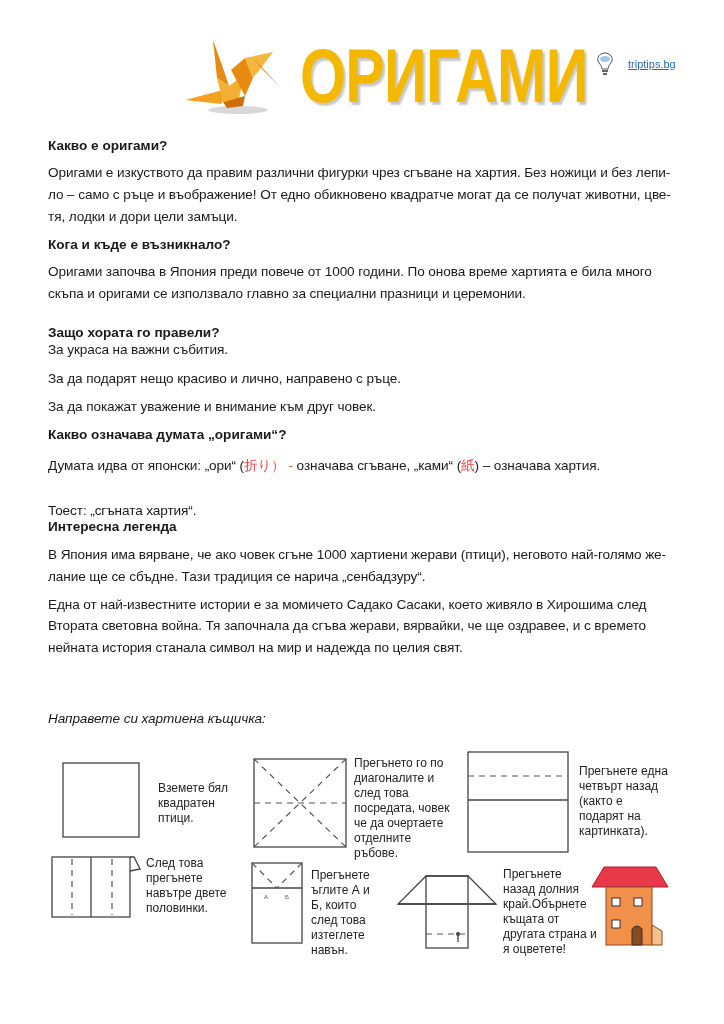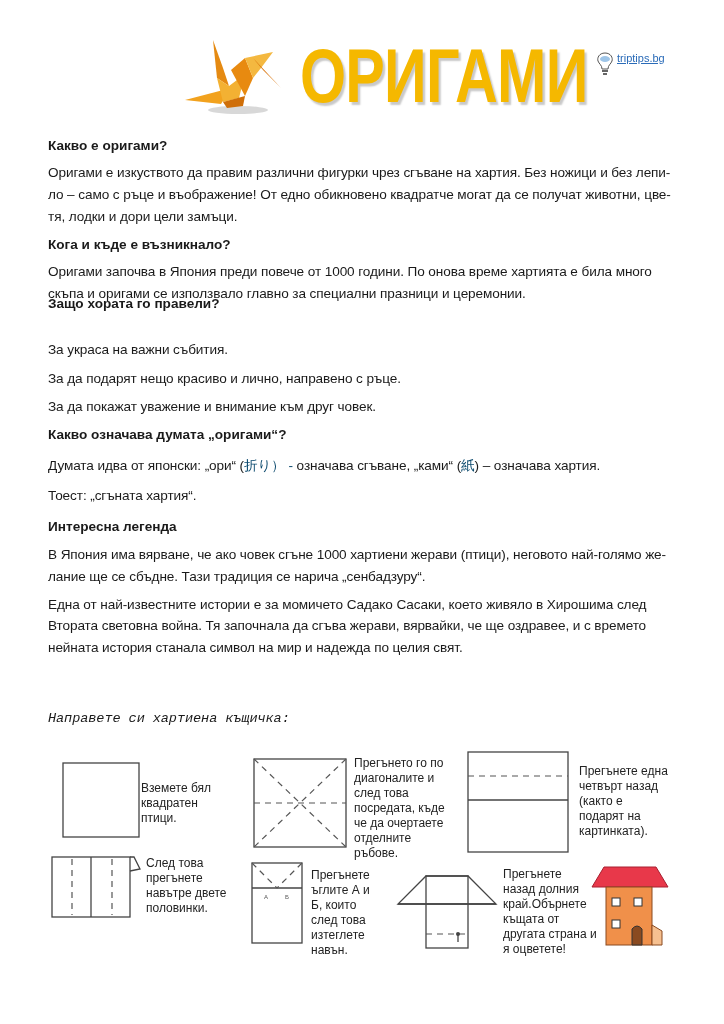--- a/index.html
+++ b/index.html
@@ -4,27 +4,27 @@
 <style>
   html, body { margin: 0; padding: 0; background: #ffffff; }
   body { width: 724px; height: 1024px; position: relative; overflow: hidden;
          font-family: "Liberation Sans", sans-serif; color: #1a1a1a; }
   .abs { position: absolute; }
   .crane { left: 183px; top: 38px; width: 100px; height: 78px; }
   .title { left: 300px; top: 36px; font-family: "Liberation Sans", sans-serif; font-weight: bold;
            font-size: 76px; line-height: 80px; color: #f5b800; letter-spacing: -1px;
            transform: scaleX(0.78); transform-origin: left top;
            text-shadow: 3px 3px 2px #c9c9c9; }
-  .brand { left: 596px; top: 52px; display: flex; gap: 3px; }
+  .brand { left: 596px; top: 52px; display: flex; align-items: center; gap: 14px; }
   .brand a { color: #2a6bb8; font-size: 11px; text-decoration: underline; }
   .text { left: 48px; width: 630px; font-size: 13.6px; line-height: 21px; }
   .h { font-weight: bold; }
   .para { letter-spacing: -0.1px; }
-  .kanji { color: #0c4a6e; }
-  .ital { font-style: italic; font-family: Liberation Mono, monospace; }
+  .kanji { color: #ef4444; }
+  .ital { font-style: italic; }
   .step { font-size: 12px; line-height: 15px; color: #222; }
   svg .ln { stroke: #444; stroke-width: 1.3; fill: none; }
   svg .ds { stroke: #555; stroke-width: 1.2; fill: none; stroke-dasharray: 6 5; }
 </style>
 </head>
 <body>
 
 <svg class="abs crane" viewBox="0 0 100 78">
   <ellipse cx="55" cy="72" rx="30" ry="4" fill="#d8d8d8"></ellipse>
   <polygon points="2,62 48,50 38,66" fill="#f2a21e"></polygon>
@@ -48,60 +48,60 @@
 
 <div class="abs text h" style="top:135px">Какво е оригами?</div>
 <div class="abs text para" style="top:162px">Оригами е изкуството да правим различни фигурки чрез сгъване на хартия. Без ножици и без лепи-</div>
 <div class="abs text para" style="top:184px">ло – само с ръце и въображение! От едно обикновено квадратче могат да се получат животни, цве-</div>
 <div class="abs text para" style="top:206px">тя, лодки и дори цели замъци.</div>
 
 <div class="abs text h" style="top:234px">Кога и къде е възникнало?</div>
 <div class="abs text para" style="top:261px">Оригами започва в Япония преди повече от 1000 години. По онова време хартията е била много</div>
 <div class="abs text para" style="top:283px">скъпа и оригами се използвало главно за специални празници и церемонии.</div>
 
-<div class="abs text h" style="top:293px">Защо хората го правели?</div>
+<div class="abs text h" style="top:322px">Защо хората го правели?</div>
 <div class="abs text para" style="top:339px">За украса на важни събития.</div>
 <div class="abs text para" style="top:368px">За да подарят нещо красиво и лично, направено с ръце.</div>
 <div class="abs text para" style="top:396px">За да покажат уважение и внимание към друг човек.</div>
 
 <div class="abs text h" style="top:424px">Какво означава думата „оригами“?</div>
 <div class="abs text para" style="top:455px">
   <span>Думата идва от японски: „ори“ (</span><span class="kanji">折り）</span><span class="kanji"> - </span><span> означава сгъване, „ками“ (</span><span class="kanji">紙</span><span>) – означава хартия.</span>
 </div>
-<div class="abs text para" style="top:485px">Тоест: „сгъната хартия“.</div>
+<div class="abs text para" style="top:500px">Тоест: „сгъната хартия“.</div>
 
 <div class="abs text h" style="top:516px">Интересна легенда</div>
 <div class="abs text para" style="top:544px">В Япония има вярване, че ако човек сгъне 1000 хартиени жерави (птици), неговото най-голямо же-</div>
 <div class="abs text para" style="top:566px">лание ще се сбъдне. Тази традиция се нарича „сенбадзуру“.</div>
 <div class="abs text para" style="top:594px">Една от най-известните истории е за момичето Садако Сасаки, което живяло в Хирошима след</div>
 <div class="abs text para" style="top:615px">Втората световна война. Тя започнала да сгъва жерави, вярвайки, че ще оздравее, и с времето</div>
 <div class="abs text para" style="top:637px">нейната история станала символ на мир и надежда по целия свят.</div>
 
 <div class="abs text ital para" style="top:708px">Направете си хартиена къщичка:</div>
 
 <svg class="abs" style="left:60px;top:760px" width="82" height="80">
   <rect class="ln" x="3" y="3" width="76" height="74"></rect>
 </svg>
-<div class="abs step" style="left:141px;top:781px">
+<div class="abs step" style="left:158px;top:781px">
   <div>Вземете бял</div>
   <div>квадратен</div>
   <div>птици.</div>
 </div>
 
 <svg class="abs" style="left:252px;top:756px" width="96" height="94">
   <rect class="ln" x="2" y="3" width="92" height="88"></rect>
   <line class="ds" x1="2" y1="3" x2="94" y2="91"></line>
   <line class="ds" x1="94" y1="3" x2="2" y2="91"></line>
   <line class="ds" x1="2" y1="47" x2="94" y2="47"></line>
 </svg>
 <div class="abs step" style="left:354px;top:756px">
   <div>Прегънето го по</div>
   <div>диагоналите и</div>
   <div>след това</div>
-  <div>посредата, къде</div>
+  <div>посредата, човек</div>
   <div>че да очертаете</div>
   <div>отделните</div>
   <div>ръбове.</div>
 </div>
 
 <svg class="abs" style="left:466px;top:750px" width="104" height="104">
   <rect class="ln" x="2" y="2" width="100" height="100"></rect>
   <line class="ds" x1="2" y1="26" x2="102" y2="26"></line>
   <line class="ln" x1="2" y1="50" x2="102" y2="50"></line>
 </svg>

